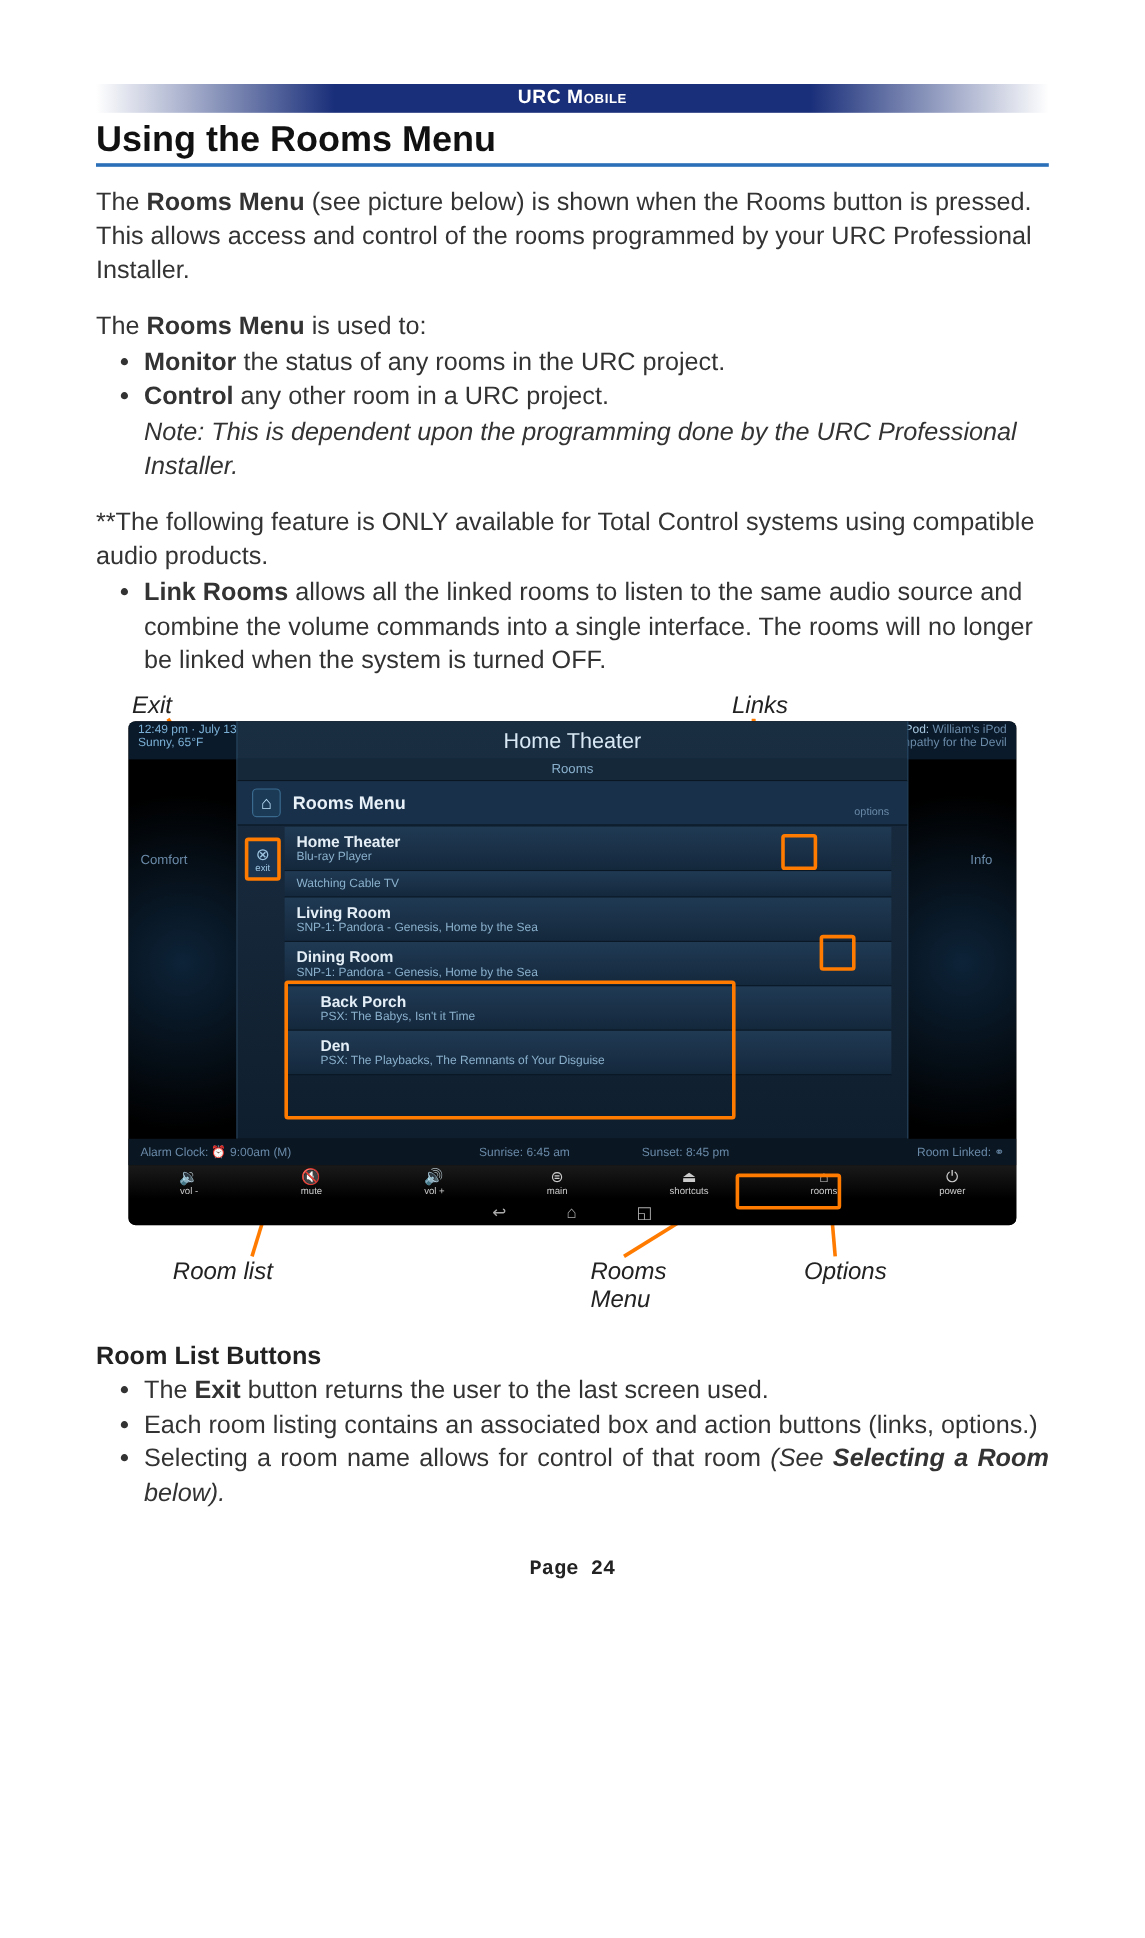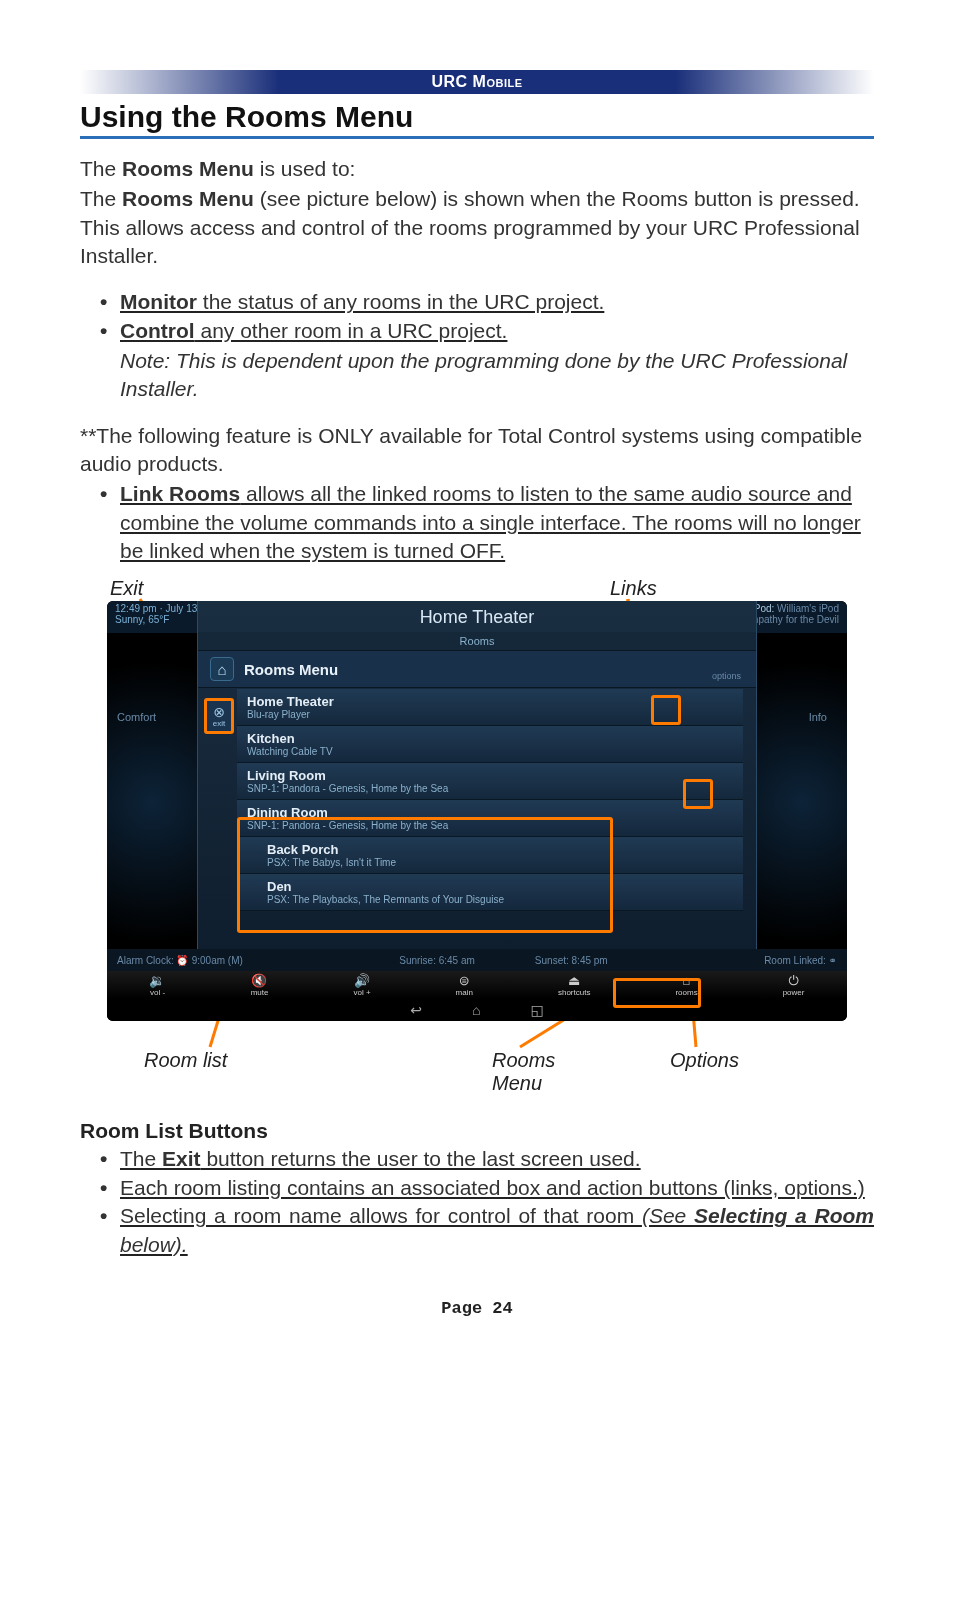--- a/index.html
+++ b/index.html
@@ -26,21 +26,21 @@
     font-size: 30px;
     font-weight: 700;
     color: #111;
     border-bottom: 3px solid #2a6fb8;
     padding-bottom: 2px;
     margin-bottom: 16px;
   }
   .body-text p { font-size: 21px; line-height: 1.35; margin-bottom: 18px; color: #333; }
   .body-text strong { font-weight: 700; }
   .body-text em { font-style: italic; }
-  ul.bullets { list-style: none; padding-left: 40px; margin-bottom: 14px; text-decoration: underline; }
+  ul.bullets { list-style: none; padding-left: 40px; margin-bottom: 14px; }
   ul.bullets li { position: relative; font-size: 21px; line-height: 1.35; color: #333; }
   ul.bullets li::before { content: "•"; position: absolute; left: -20px; top: 0; font-weight: 700; }
   .note { font-style: italic; padding-left: 40px; font-size: 21px; line-height: 1.35; color: #333; margin-bottom: 18px;}
   .sub-heading { font-weight: 700; font-size: 21px; margin-top: 16px; margin-bottom: 2px; }
   .page-num { text-align: center; font-weight: 700; font-size: 17px; margin-top: 40px; font-family: Liberation Mono, monospace; }
 
   
   .shot-wrap { position: relative; margin: 4px 0 20px 0; }
   .callout { position: absolute; font-style: italic; font-size: 20px; color: #222; }
   .arrow { position: absolute; stroke: #ff7b00; stroke-width: 3; fill: #ff7b00; pointer-events: none; }
@@ -158,26 +158,26 @@
 </style>
 </head>
 <body>
 
 <div class="page">
   <div class="header-bar">URC Mobile</div>
 
   <h1 class="section-title">Using the Rooms Menu</h1>
 
   <div class="body-text">
+    <p>
+      <span>The </span><strong>Rooms Menu</strong><span> (see picture below) is shown when the Rooms button is pressed.  This allows access and control of the rooms programmed by your URC Professional Installer.</span>
+    </p>
+
     <p style="margin-bottom:2px;">
       <span>The </span><strong>Rooms Menu</strong><span> is used to:</span>
-    </p>
-
-    <p>
-      <span>The </span><strong>Rooms Menu</strong><span> (see picture below) is shown when the Rooms button is pressed.  This allows access and control of the rooms programmed by your URC Professional Installer.</span>
     </p>
     <ul class="bullets" style="margin-bottom:2px;">
       <li><strong>Monitor</strong><span> the status of any rooms in the URC project.</span></li>
       <li><strong>Control</strong><span> any other room in a URC project.</span></li>
     </ul>
     <div class="note">Note: This is dependent upon the programming done by the URC Professional Installer.</div>
 
     <p style="margin-bottom:2px;">**The following feature is ONLY available for Total Control systems using compatible audio products.</p>
     <ul class="bullets">
       <li><strong>Link Rooms</strong><span> allows all the linked rooms to listen to the same audio source and combine the volume commands into a single interface. The rooms will no longer be linked when the system is turned OFF.</span></li>
@@ -238,21 +238,20 @@
         <span>exit</span>
       </div>
 
       <div class="room-list">
         <div class="room-row first">
           <div class="name">Home Theater</div>
           <div class="detail">Blu-ray Player</div>
 
         </div>
         <div class="room-row">
-          <div class="name">Kitchen</div>
           <div class="detail">Watching Cable TV</div>
 
         </div>
         <div class="room-row">
           <div class="name">Living Room</div>
           <div class="detail">SNP-1: Pandora - Genesis, Home by the Sea</div>
 
         </div>
         <div class="room-row">
           <div class="name">Dining Room</div>

